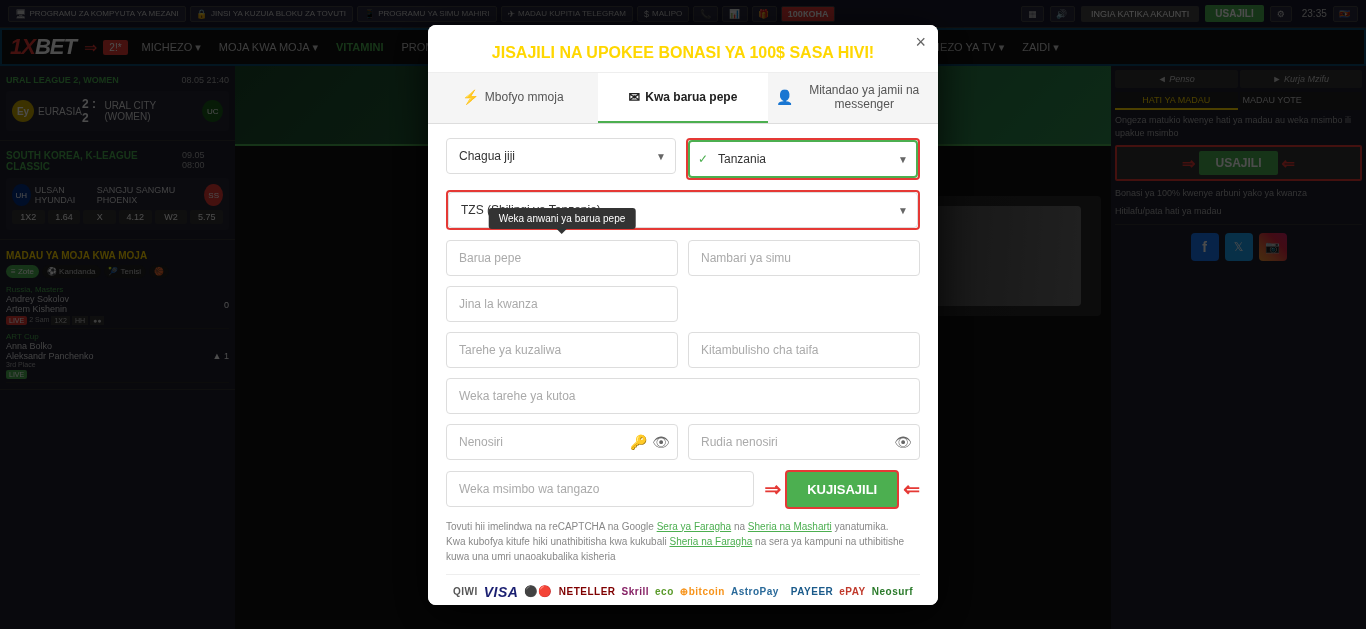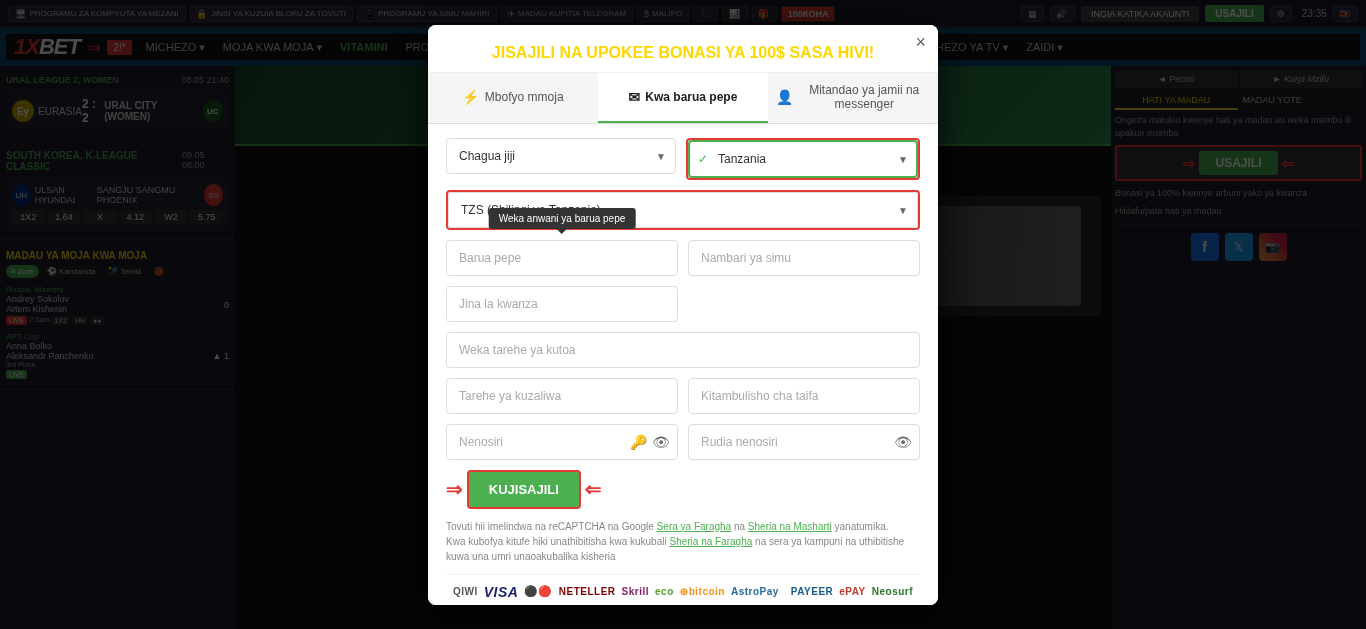--- a/index.html
+++ b/index.html
@@ -47,21 +47,21 @@
     .top-bar-right .time { color: #ccc; font-size: 10px; }
 
     
     .nav-bar {
       background: #111;
       height: 38px;
       display: flex;
       align-items: center;
       padding: 0 8px;
       gap: 2px;
-      border: 6px solid #0c4a6e;
+      border: 2px solid #0c4a6e;
     }
     .logo {
       color: #e53935;
       font-size: 22px;
       font-weight: 900;
       font-style: italic;
       margin-right: 6px;
       letter-spacing: -1px;
     }
     .logo span { color: #fff; }
@@ -484,21 +484,21 @@
         <span style="color:#4caf50;font-size:9px;font-weight:bold;">URAL LEAGUE 2, WOMEN</span>
         <span style="color:#aaa;font-size:9px;">08.05 21:40</span>
       </div>
       <div class="match-card">
         <div class="match-teams">
           <div style="display:flex;align-items:center;gap:4px;">
             <div style="width:22px;height:22px;background:#c8a800;border-radius:50%;display:flex;align-items:center;justify-content:center;font-size:10px;color:#fff;font-weight:bold;">Ey</div>
             <span>EURASIA</span>
           </div>
           <span class="match-score">2 : 2</span>
-          <div style="display:flex;align-items:center;gap:4px;font-weight:bold;">
+          <div style="display:flex;align-items:center;gap:4px;">
             <span>URAL CITY (WOMEN)</span>
             <div style="width:22px;height:22px;background:#1a5a1a;border-radius:50%;display:flex;align-items:center;justify-content:center;font-size:8px;color:#fff;">UC</div>
           </div>
         </div>
       </div>
     </div>
 
     <div class="sidebar-section">
       <div class="sidebar-header">
         <span style="color:#4caf50;font-size:10px;font-weight:bold;">SOUTH KOREA, K-LEAGUE CLASSIC</span>
@@ -714,51 +714,54 @@
       <div class="form-row">
         <div class="form-field">
           <input type="text" class="form-input" placeholder="Jina la kwanza" style="">
         </div>
         <div class="form-field" style="visibility:hidden;">
           <input type="text" class="form-input" style="">
         </div>
       </div>
 
       <div class="form-row">
+        <div class="form-field">
+          <input type="text" class="form-input" placeholder="Tarehe ya kuzaliwa" style="">
+        </div>
+        <div class="form-field">
+          <input type="text" class="form-input" placeholder="Kitambulisho cha taifa" style="">
+        </div>
+      </div>
+
+      <div class="form-row">
         <div class="form-field" style="flex:2;">
           <input type="text" class="form-input" placeholder="Weka tarehe ya kutoa" style="">
-        </div>
-      </div>
-
-      <div class="form-row">
-        <div class="form-field">
-          <input type="text" class="form-input" placeholder="Tarehe ya kuzaliwa" style="">
-        </div>
-        <div class="form-field">
-          <input type="text" class="form-input" placeholder="Kitambulisho cha taifa" style="">
         </div>
       </div>
 
       <div class="form-row">
         <div class="form-field password-field">
           <input type="password" class="form-input" placeholder="Nenosiri" style="">
           <div class="password-icons">
             <span>🔑</span>
             <span>👁</span>
           </div>
         </div>
         <div class="form-field password-field">
           <input type="password" class="form-input" placeholder="Rudia nenosiri" style="">
           <div class="password-icons">
             <span>👁</span>
           </div>
         </div>
       </div>
 
       <div class="modal-footer-row">
+        <div class="form-field msimbo-input">
+          <input type="text" class="form-input" placeholder="Weka msimbo wa tangazo" style="">
+        </div>
         <div style="display:flex;align-items:center;gap:4px;">
           <span style="color:#e53935;font-size:20px;font-weight:900;">⇒</span>
           <button class="kujisajili-btn">KUJISAJILI</button>
           <span style="color:#e53935;font-size:20px;font-weight:900;">⇐</span>
         </div>
       </div>
 
       <div class="modal-legal">
         <span>Tovuti hii imelindwa na reCAPTCHA na Google </span><a href="#">Sera ya Faragha</a><span> na </span><a href="#">Sheria na Masharti</a><span> yanatumika.</span>
         <br>

